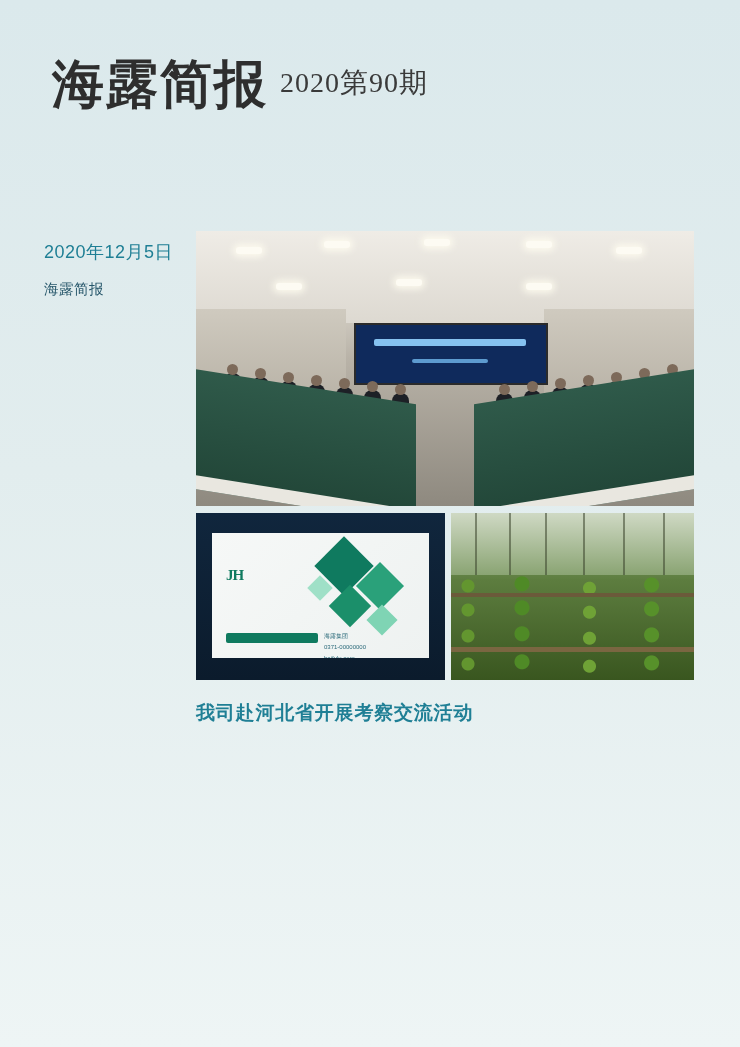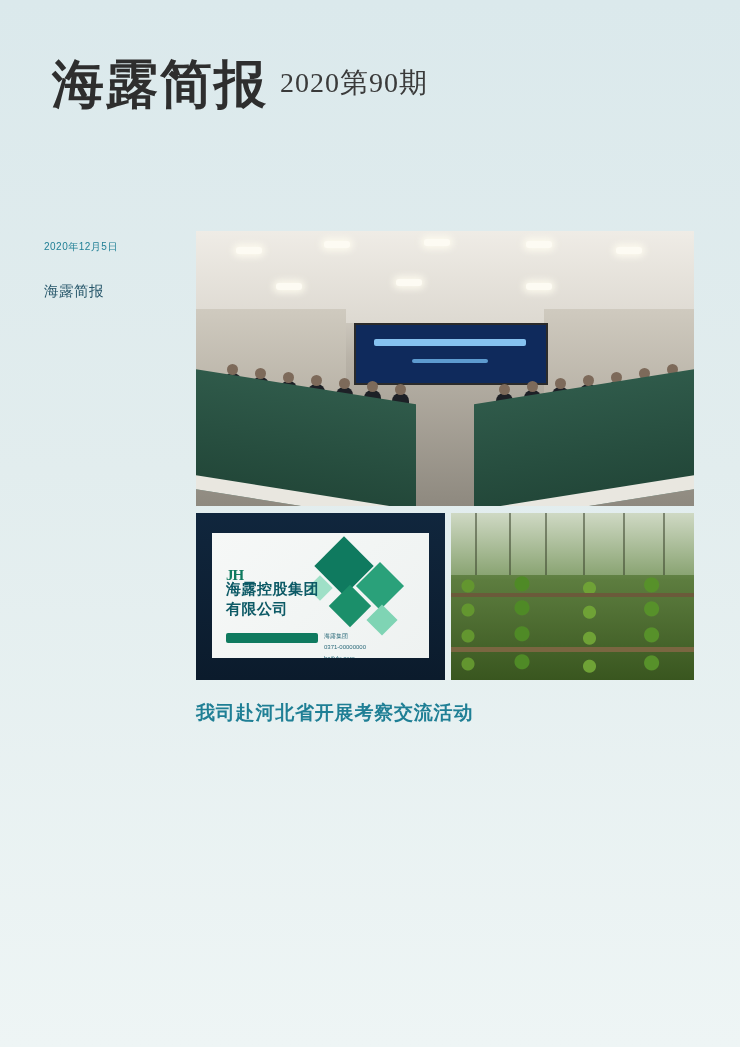--- a/index.html
+++ b/index.html
@@ -52,24 +52,24 @@
     letter-spacing: 1px;
   }
   
   .meta {
     position: absolute;
     left: 44px;
     top: 240px;
     width: 140px;
   }
   .meta-date {
-    font-size: 10px;
+    font-size: 18px;
     color: #1f7f95;
     letter-spacing: 0.5px;
-    margin-bottom: 28px;
+    margin-bottom: 16px;
   }
   .meta-dept {
     font-size: 14.5px;
     color: #26566a;
     letter-spacing: 0.5px;
   }
   
   .photo-main {
     position: absolute;
     left: 196px;
@@ -322,21 +322,20 @@
     <div class="slide">
       <div class="board">
         <div class="diamonds">
           <div class="dmd" style="left:18px; top:6px;  width:42px; height:42px; background:#0f7a5f;"></div>
           <div class="dmd" style="left:58px; top:30px; width:34px; height:34px; background:#2aa17a;"></div>
           <div class="dmd" style="left:30px; top:52px; width:30px; height:30px; background:#1b8f6a;"></div>
           <div class="dmd" style="left:66px; top:70px; width:22px; height:22px; background:#7fd4b4;"></div>
           <div class="dmd" style="left:6px;  top:40px; width:18px; height:18px; background:#9fe0c7;"></div>
         </div>
         <div class="slide-logo">JH</div>
-        <div class="slide-title">海露控股集团<br>有限公司</div>
         <div class="slide-bar"></div>
         <div class="slide-foot">海露集团<br>0371-00000000<br>haifulu.com</div>
       </div>
     </div>
   </div>
 
   <div class="photo-sub-right">
     <div class="green">
       <div class="roof">
         <div class="beam" style="left:24px;"></div>

